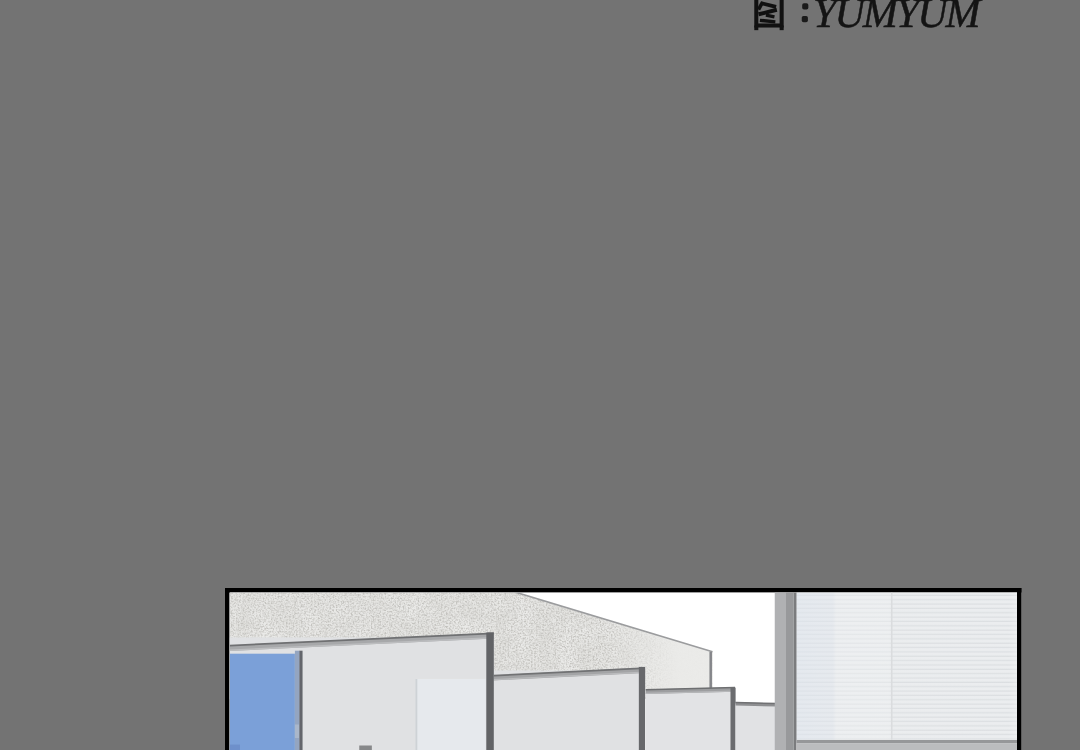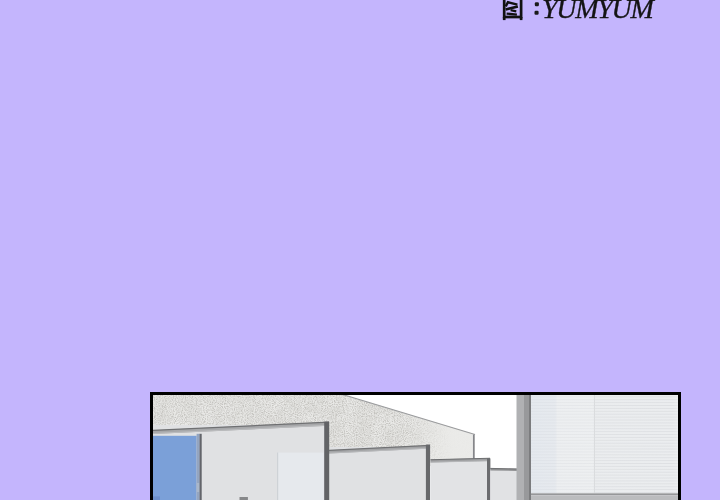--- a/index.html
+++ b/index.html
@@ -1,16 +1,16 @@
 <!DOCTYPE html>
 <html><head>
 <meta charset="utf-8">
 <style>
   html,body{margin:0;padding:0;background:#fff;width:720px;height:500px;overflow:hidden;}
-  #page{position:relative;width:720px;height:500px;background:#c4b5fd;font-family:"Liberation Sans",sans-serif;}
+  #page{position:relative;width:720px;height:500px;background:#737373;font-family:"Liberation Sans",sans-serif;}
   #panel{position:absolute;left:150px;top:392px;width:531px;height:108px;border:3px solid #000;border-bottom:none;box-sizing:border-box;background:#fff;overflow:hidden;}
 </style>
 </head>
 <body>
 <div id="page">
 
   <svg width="720" height="40" style="position:absolute;left:0;top:0;">
     <g fill="#1a1a1a" stroke="none">
 
       <g stroke="#111" fill="none">

